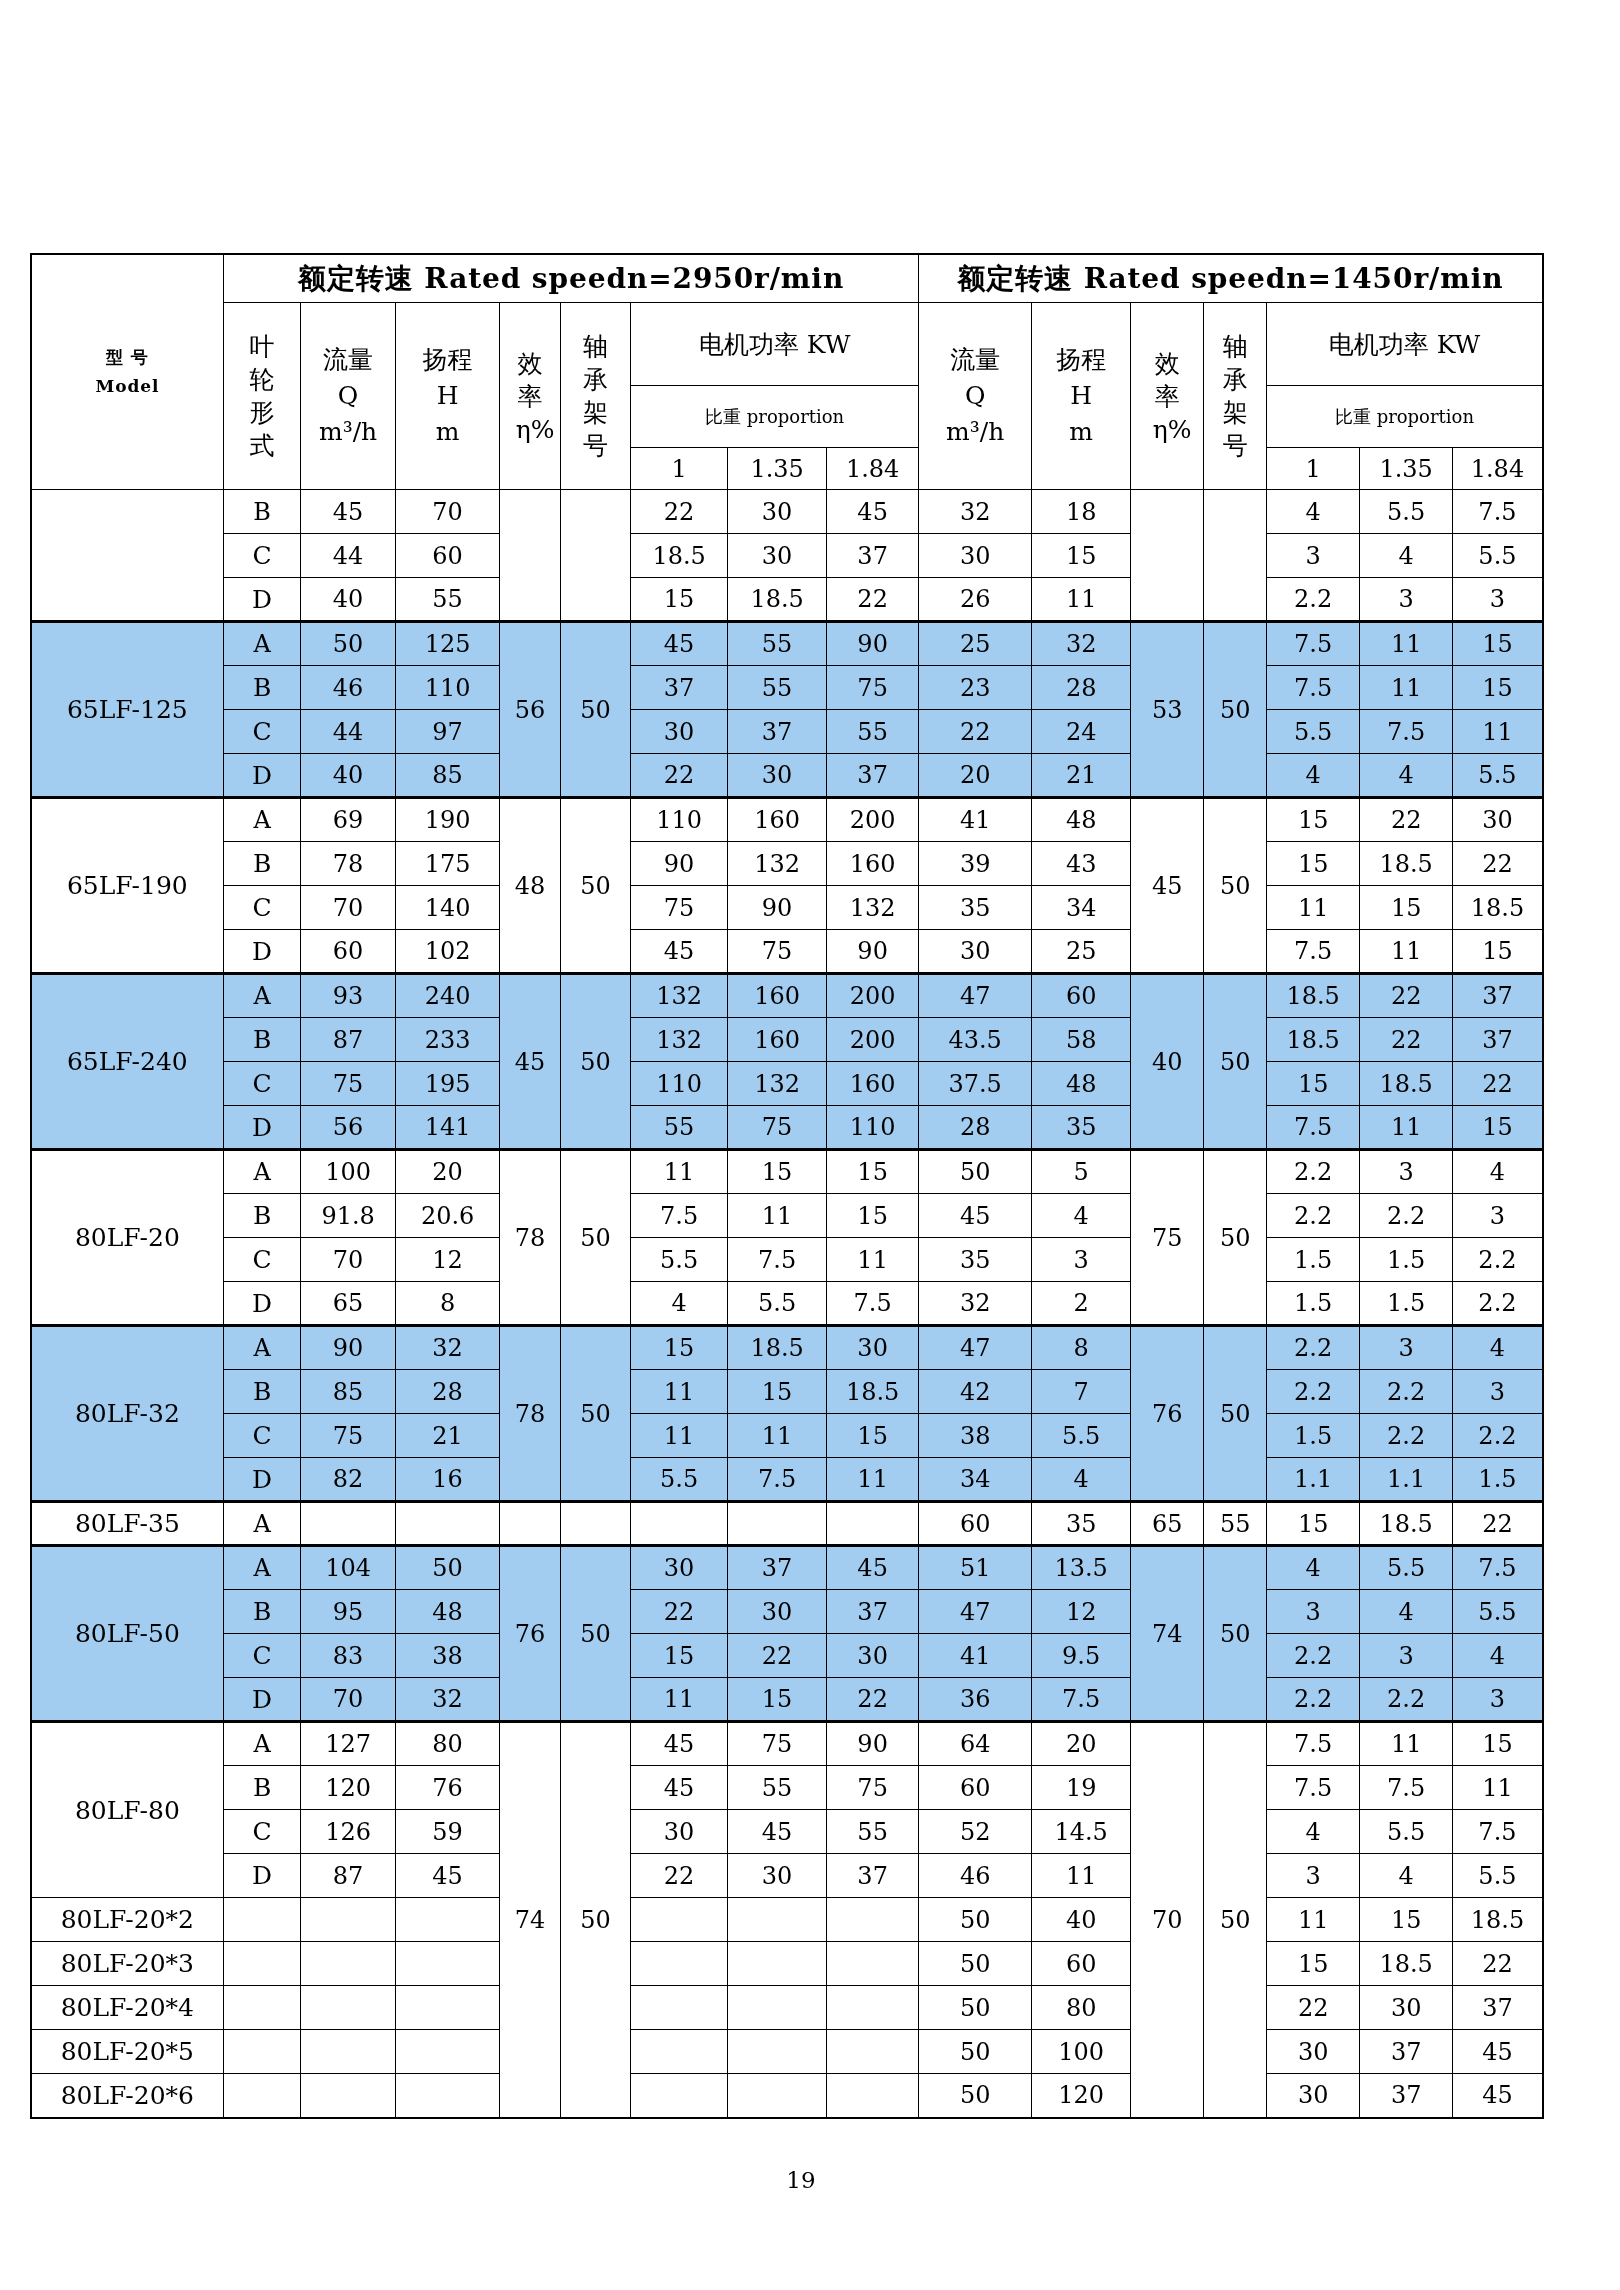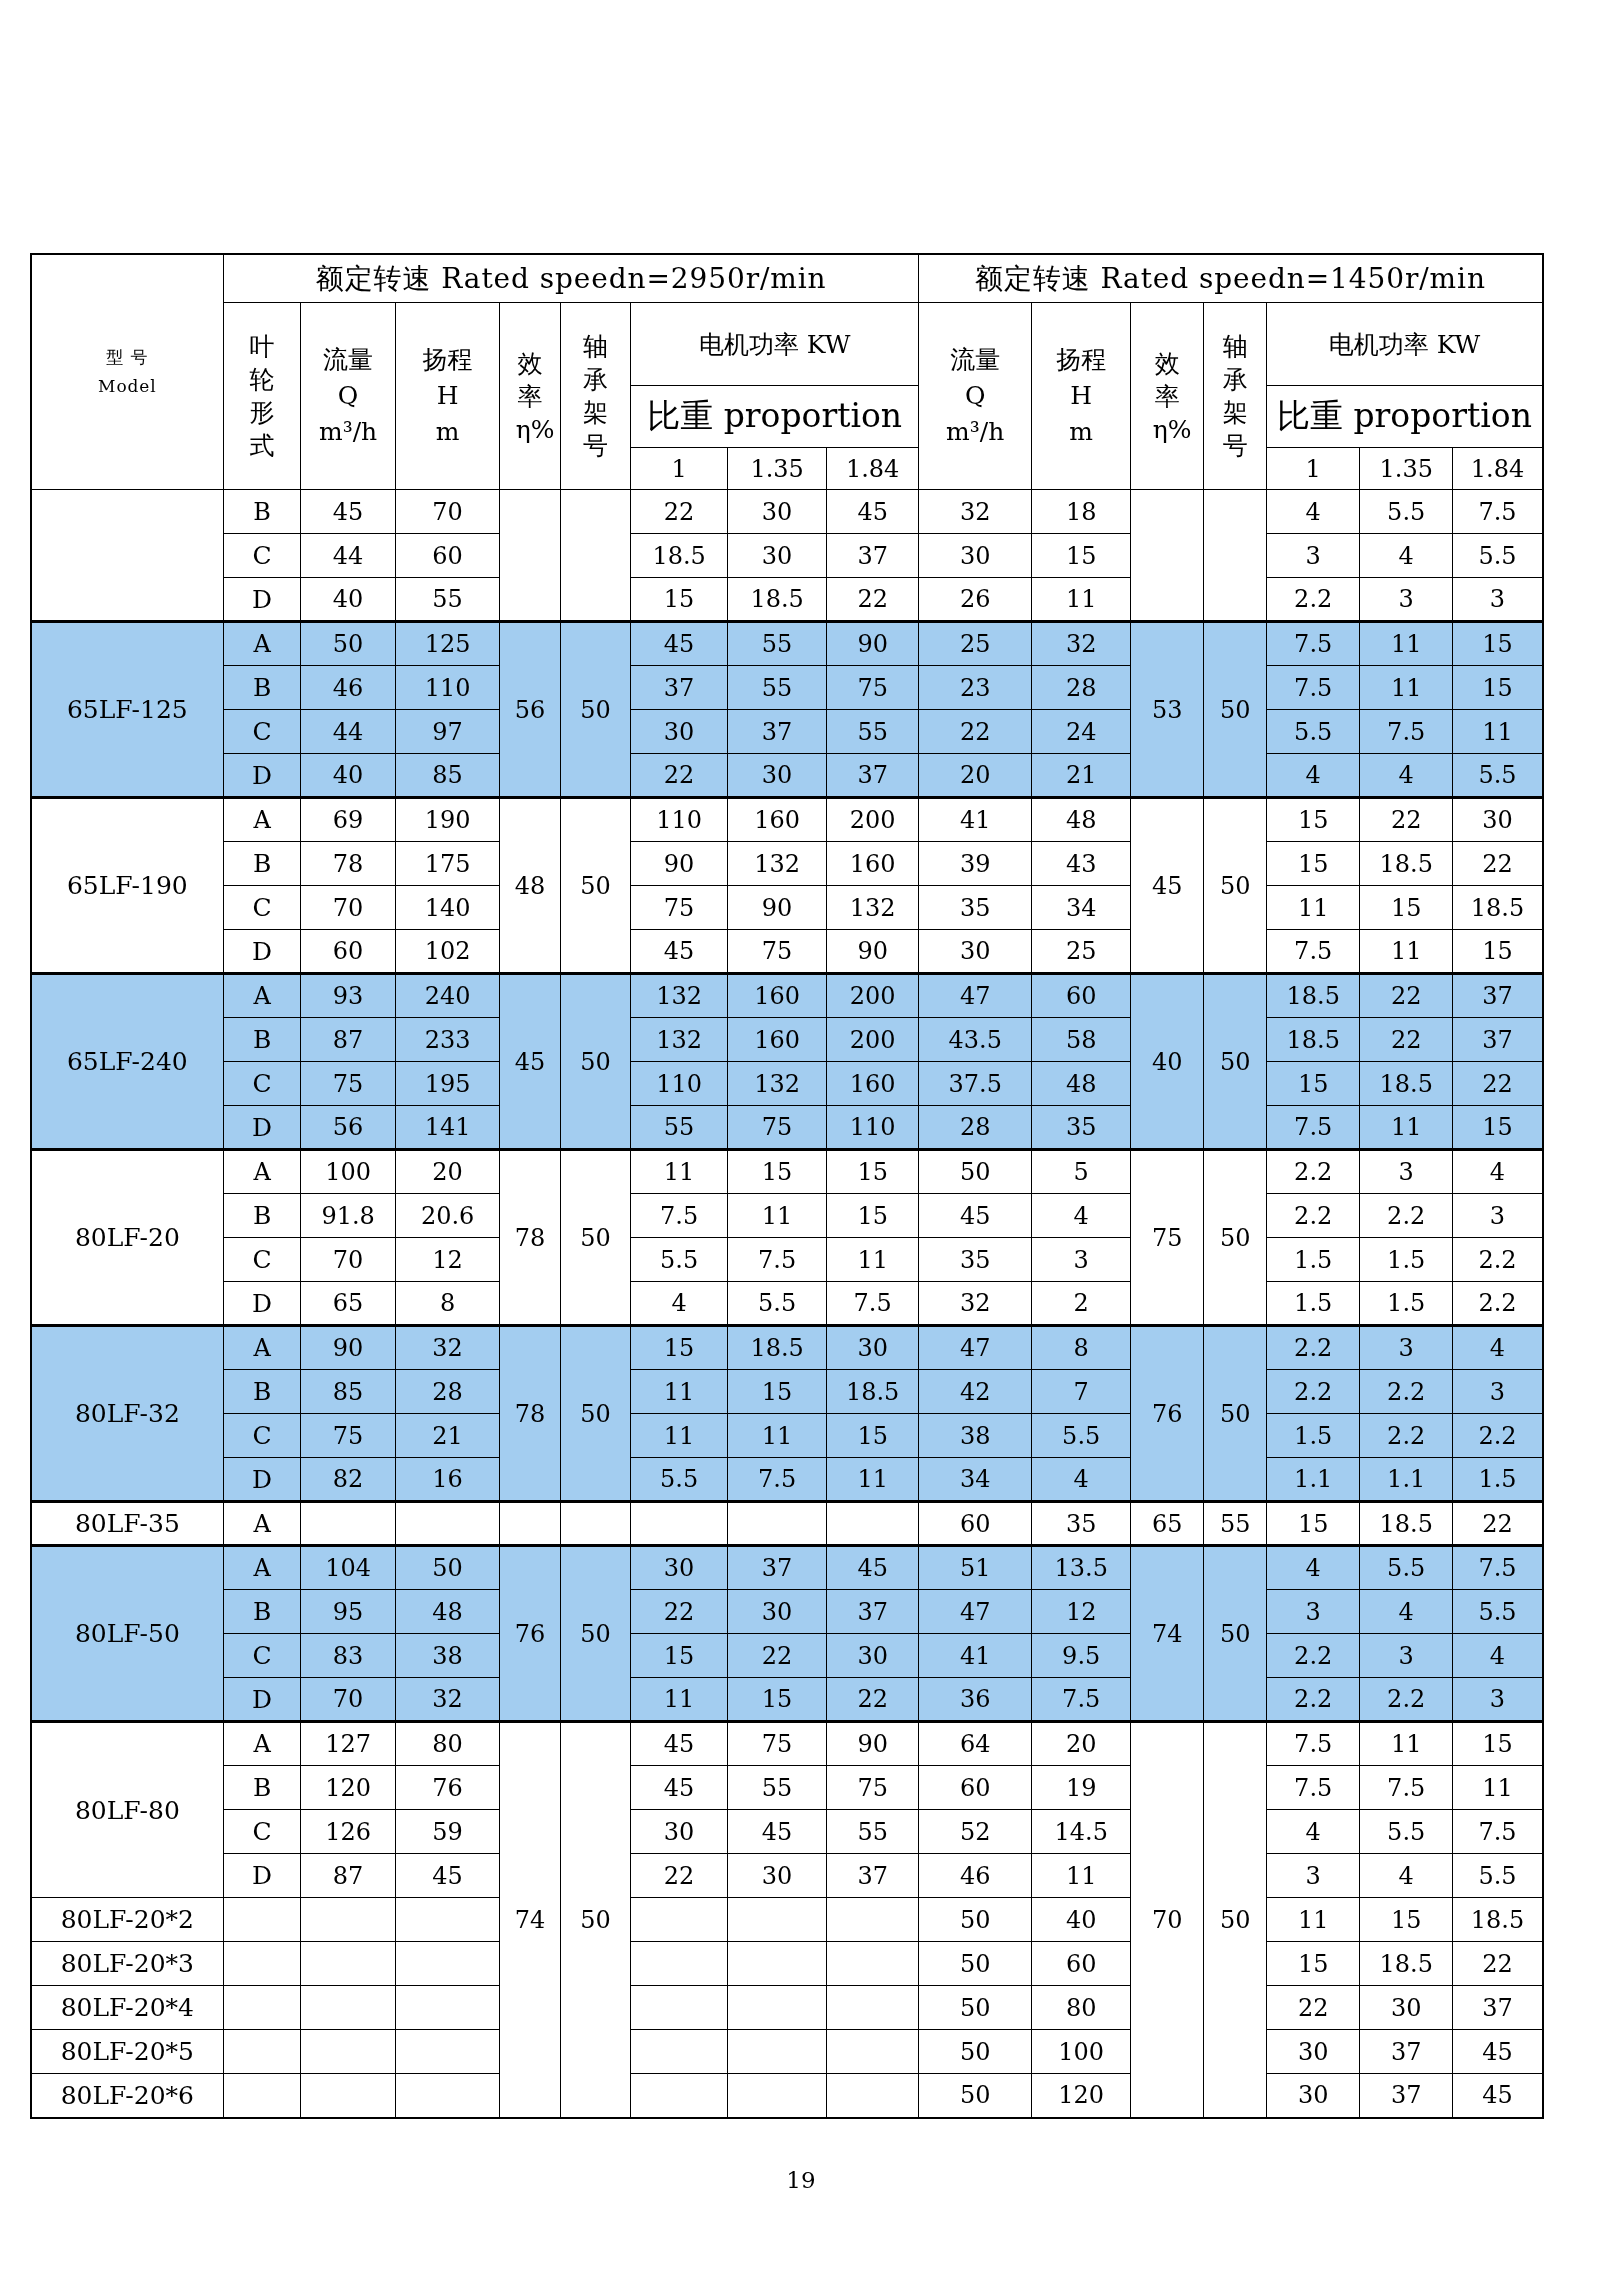--- a/index.html
+++ b/index.html
@@ -2,23 +2,23 @@
 <html style="font-size:14.3px"><head>
 <meta charset="utf-8">
 <style>
   html,body{margin:0;padding:0;background:#888;}
   .page{position:relative;width:1620px;height:2291px;background:#ffffff;
         font-family:"DejaVu Serif","Liberation Serif",serif;color:#000;}
   table.spec{position:absolute;left:29.6px;top:253px;width:1511px;
         border-collapse:collapse;table-layout:fixed;border:2.7px solid #000;}
   td{border:1.4px solid #000;text-align:center;vertical-align:middle;
      font-size:24px;padding:0;overflow:hidden;}
-  thead tr.h-speed td{height:47px;font-size:28px;font-weight:normal;letter-spacing:0.9px;}
+  thead tr.h-speed td{height:47px;font-size:28px;font-weight:bold;letter-spacing:0.9px;}
   thead tr.h-labels td{height:82px;font-size:25px;}
-  thead tr.h-prop td{height:61px;font-size:33px;}
+  thead tr.h-prop td{height:61px;font-size:18px;}
   thead tr.h-ratio td{height:41px;}
   tbody tr{height:44px;}
   tbody td:first-child{font-size:25px;}
   tr.hl td{background:#a3cdf0;}
   tr.gsep td{border-top:3px solid #000;}
   .vert{width:1.15em;margin:0 auto;word-break:break-all;line-height:1.32;font-size:25px;}
   .stack div{line-height:1.45;}
   .model-h div{line-height:1.7;font-size:17px;}
   .pageno{position:absolute;top:2167px;left:0;width:1602px;text-align:center;font-size:23px;}
 </style>

